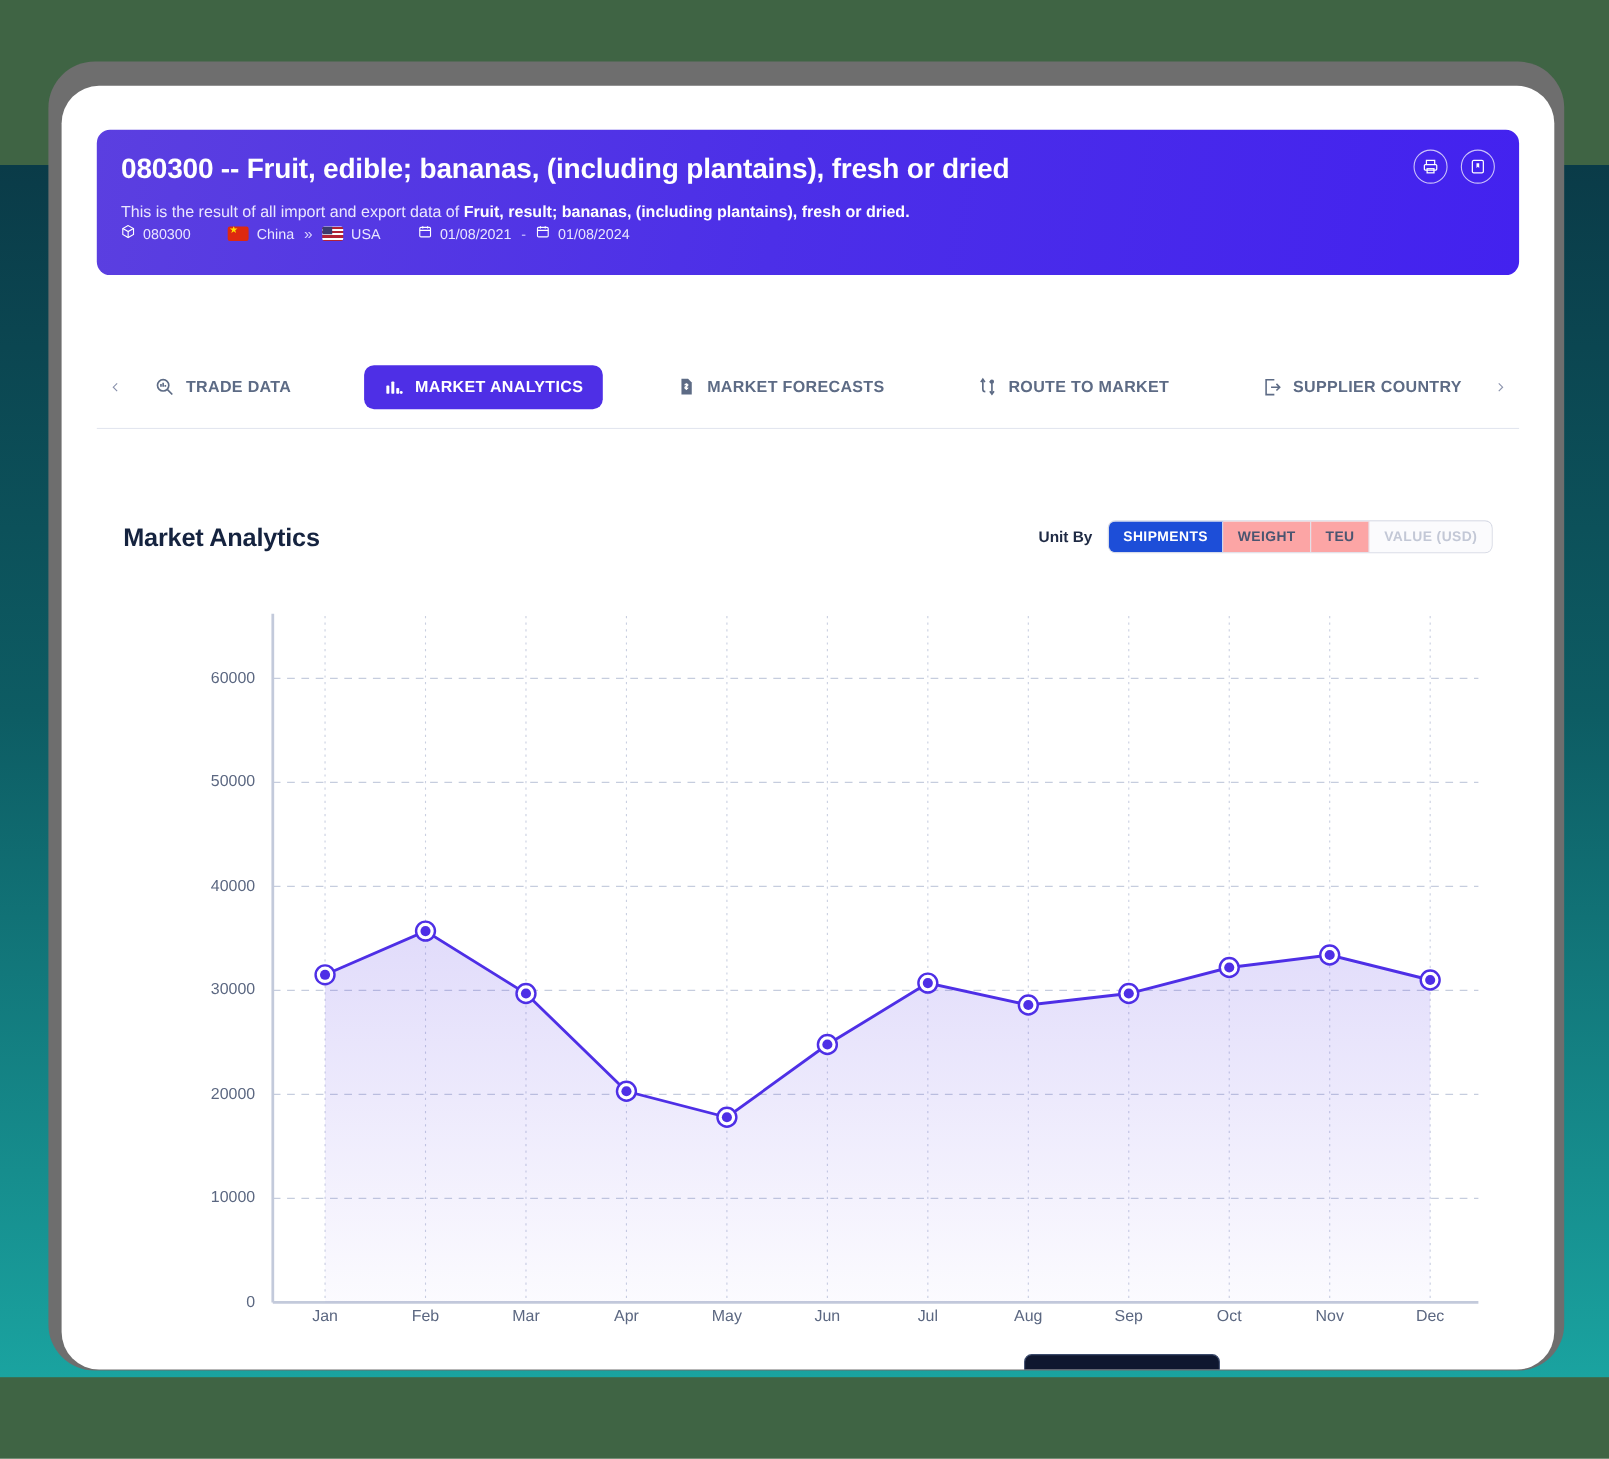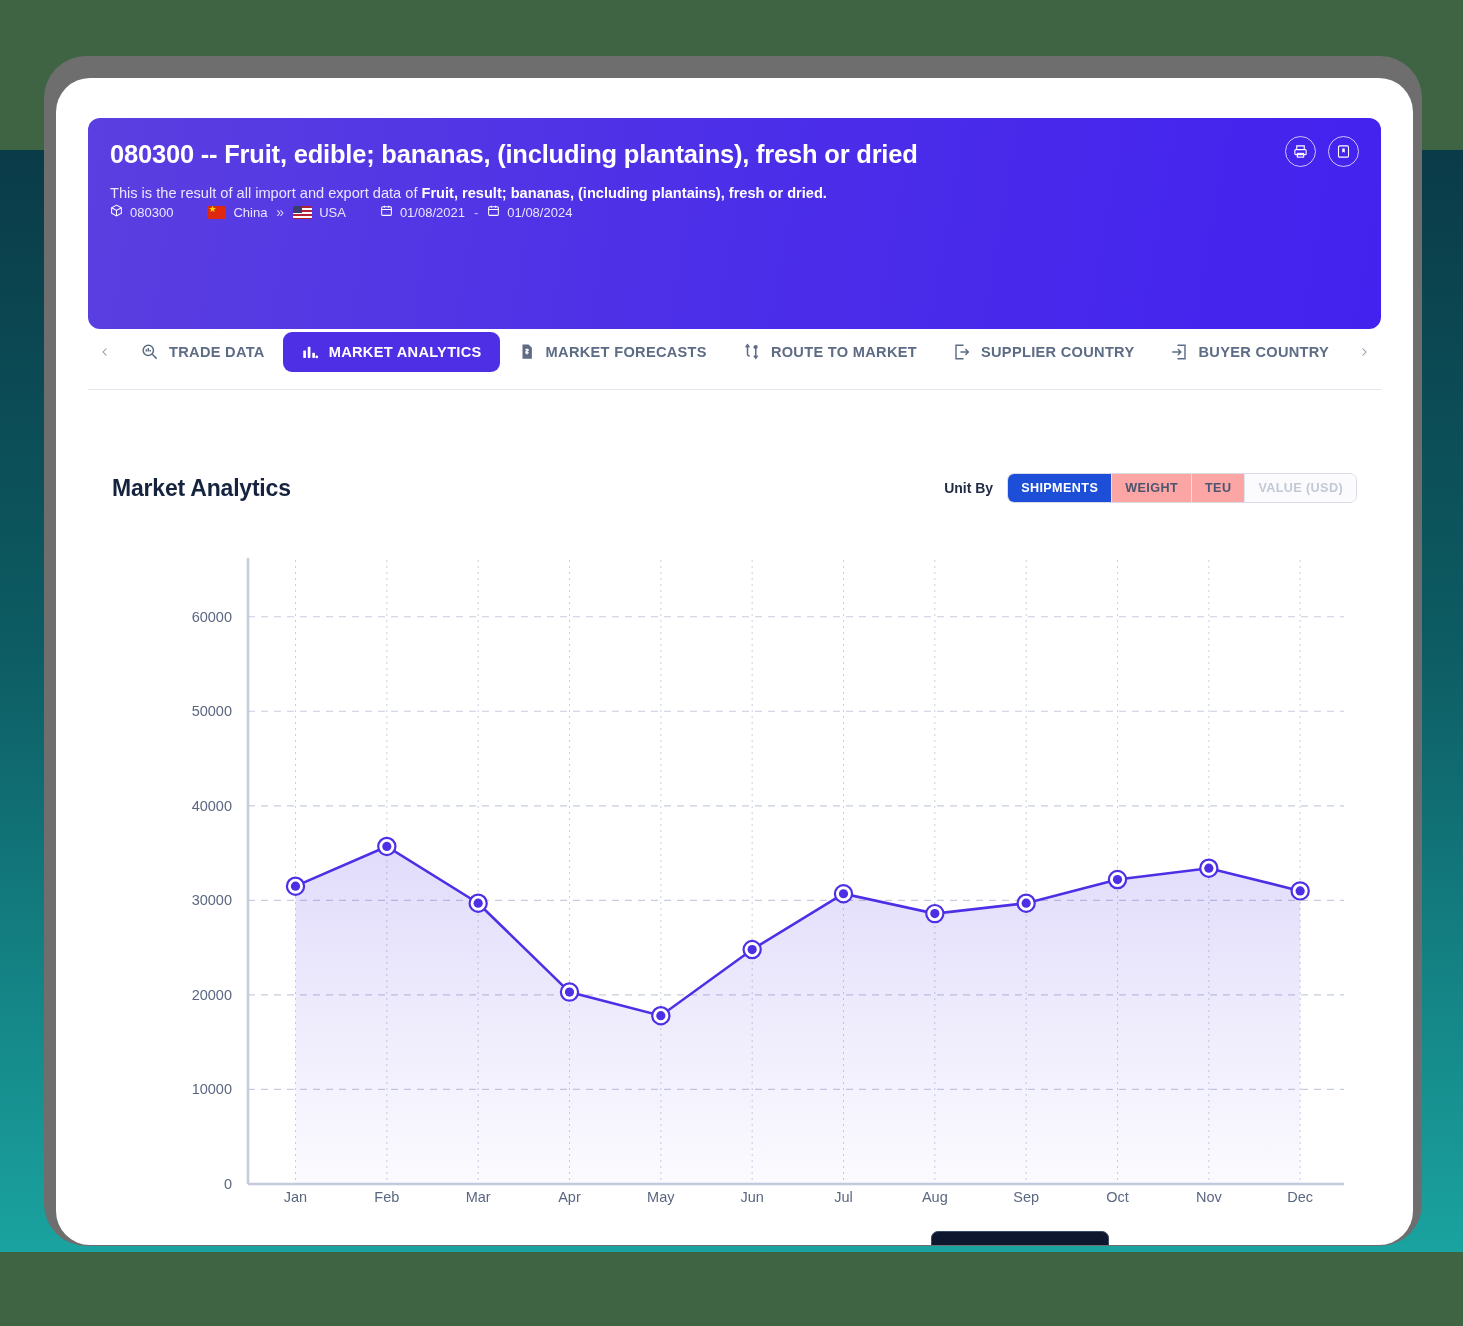--- a/index.html
+++ b/index.html
@@ -19,21 +19,21 @@
     position: absolute; left: 44px; top: 56px; width: 1378px; height: 1190px;
     background: #6e6e6e; border-radius: 42px;
   }
   
   #window-card {
     position: absolute; left: 56px; top: 78px; width: 1357px; height: 1167px;
     background: #ffffff; border-radius: 34px; overflow: hidden;
   }
   
   .hero {
-    position: absolute; left: 32px; top: 40px; width: 1293px; height: 211px;
+    position: absolute; left: 32px; top: 40px; width: 1293px; height: 132px;
     border-radius: 12px;
     background: linear-gradient(100deg, #5b3fe0 0%, #4c2fe8 48%, #4322ef 100%);
     color: #fff; padding: 22px 30px 0 22px;
   }
   .hero-title {
     font-size: 25.5px; font-weight: bold; letter-spacing: -0.2px;
     color: #ffffff; line-height: 1.1;
   }
   .hero-desc {
     margin-top: 15px; font-size: 14.6px; line-height: 1.45; color: #eae6ff;
@@ -258,29 +258,20 @@
       <div class="tab">
         <span class="tab-ico">
           <svg width="18" height="18" viewBox="0 0 24 24" fill="none" stroke="#5d6b85" stroke-width="1.9">
             <path d="M14 3H4v18h10"></path>
               <path d="M10 12h10M16.5 8l4 4-4 4"></path>
           </svg>
         </span>
         <span>SUPPLIER COUNTRY</span>
       </div>
 
-      <div class="tab">
-        <span class="tab-ico">
-          <svg width="18" height="18" viewBox="0 0 24 24" fill="none" stroke="#5d6b85" stroke-width="1.9">
-            <path d="M10 3h10v18H10"></path>
-              <path d="M3 12h11M10.5 8l4 4-4 4"></path>
-          </svg>
-        </span>
-        <span>BUYER COUNTRY</span>
-      </div>
 
     </div>
     <div class="tab-chevron">
       <svg width="12" height="20" viewBox="0 0 24 24" fill="none" stroke="#8b93ad" stroke-width="2.1">
           <path d="M9 5l7 7-7 7"></path>
         </svg>
     </div>
   </div>
 
   <div class="sec-head">

